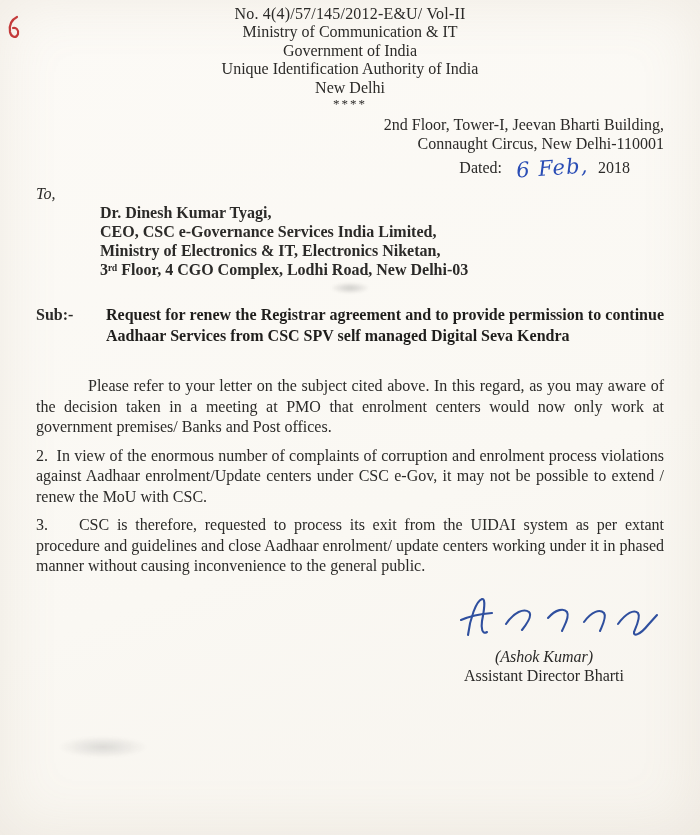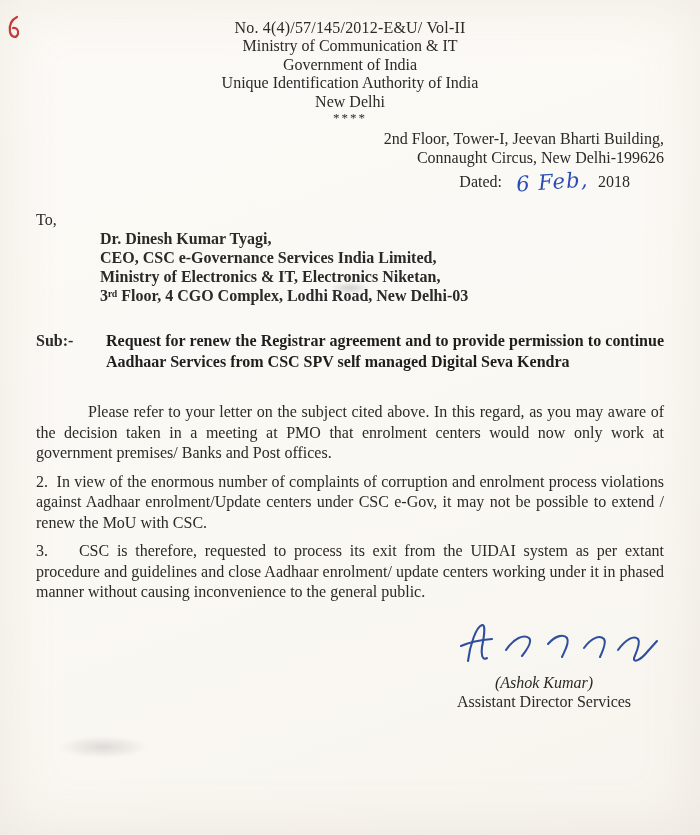--- a/index.html
+++ b/index.html
@@ -8,21 +8,21 @@
 
   .paper{
     position:relative;
     width:700px; height:835px;
     background:linear-gradient(160deg,#fcfaf6 0%, #faf8f3 60%, #f7f4ee 100%);
     color:#2b2a28;
     font-size:16px;
     overflow:hidden;
     box-shadow:inset 0 0 60px rgba(170,150,120,0.14);
   }
-  .content{ padding:18px 36px 0 36px; }
+  .content{ padding:4px 36px 0 36px; }
 
   .center{ text-align:center; }
   .ref-line{ line-height:19px; letter-spacing:.2px; }
   .org-line{ line-height:18.5px; }
   .stars{ line-height:14px; font-size:13px; letter-spacing:2px; }
 
   .addr-block{ text-align:right; margin-top:4px; line-height:19px; }
 
   .dated-row{
     display:flex; justify-content:flex-end; align-items:baseline;
@@ -33,21 +33,21 @@
     display:inline-block;
     font-family:"DejaVu Serif",serif;
     font-style:italic;
     font-size:21px;
     color:#2a4db5;
     transform:rotate(-4deg) translateY(2px);
     margin:0 10px 0 14px;
     letter-spacing:1px;
   }
 
-  .to-label{ margin-top:12px; line-height:19px; }
+  .to-label{ margin-top:0; line-height:19px;font-style:italic; }
   .recipient{ margin-left:64px; line-height:19px;font-weight:bold; }
 
   .subject{ display:flex; margin-top:26px;gap:18px; }
   .subject-label{ width:52px; font-weight:700; flex:none; line-height:20.5px; }
   .subject-text{ flex:1; font-weight:700; text-align:justify; line-height:20.5px; color:#1f1e1c; }
 
   .salutation{ margin-top:18px; line-height:19px; }
 
   .para{ text-align:justify; line-height:20.5px; margin-top:8px; }
   .para.first{ margin-top:30px; text-indent:52px; }
@@ -88,21 +88,21 @@
 
     <div class="center ref-line">No. 4(4)/57/145/2012-E&amp;U/ Vol-II</div>
     <div class="center org-line">Ministry of Communication &amp; IT</div>
     <div class="center org-line">Government of India</div>
     <div class="center org-line">Unique Identification Authority of India</div>
     <div class="center org-line">New Delhi</div>
     <div class="center stars">****</div>
 
     <div class="addr-block">
       <div>2nd Floor, Tower-I, Jeevan Bharti Building,</div>
-      <div>Connaught Circus, New Delhi-199626</div>
+      <div>Connaught Circus, New Delhi-110001</div>
     </div>
 
     <div class="dated-row">
       <span class="dated-label">Dated:</span>
       <span class="handwritten-date" style="color: rgb(42, 77, 181);">6 Feb,</span>
       <span class="dated-year">2018</span>
     </div>
 
     <div class="to-label">To,</div>
     <div class="recipient">
@@ -128,17 +128,17 @@
         <g fill="none" stroke-width="2.1" stroke-linecap="round" stroke="#2f4f9e">
           <path d="M12,42 C14,26 20,8 26,6 C30,5 28,18 26,28 C25,35 26,42 31,39"></path>
           <path d="M5,27 C14,23 24,21 36,20"></path>
           <path d="M50,31 C58,19 68,15 73,19 C77,23 70,32 66,37"></path>
           <path d="M92,25 C100,16 108,15 111,19 C114,24 108,33 106,38"></path>
           <path d="M128,29 C136,18 144,16 148,20 C151,24 146,33 144,38"></path>
           <path d="M162,31 C170,20 178,16 182,20 C185,24 180,34 178,39 C177,44 184,42 192,32 L201,22"></path>
         </g>
       </svg>
       <div class="signer-name">(Ashok Kumar)</div>
-      <div class="signer-title">Assistant Director Services</div>
+      <div class="signer-title">Assistant Director Bharti</div>
     </div>
 
   </div>
 </div>
 
 </body></html>

